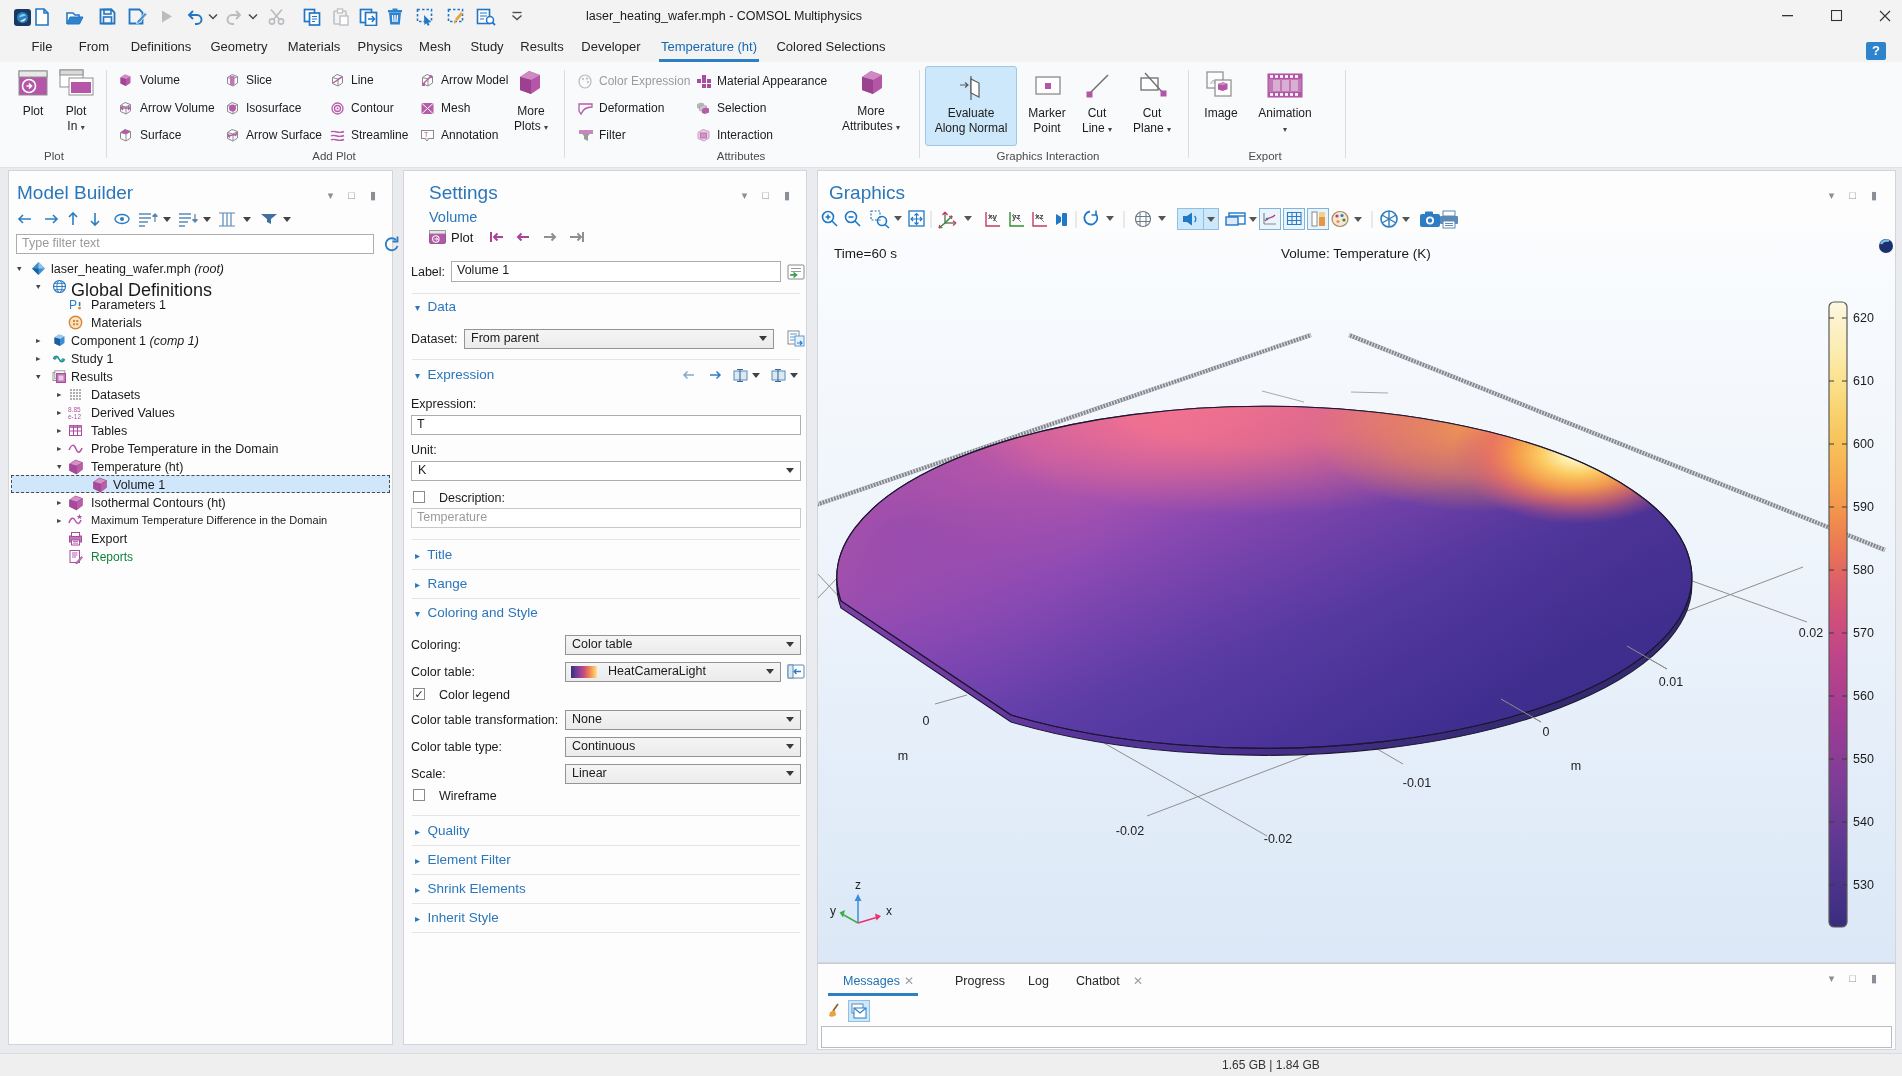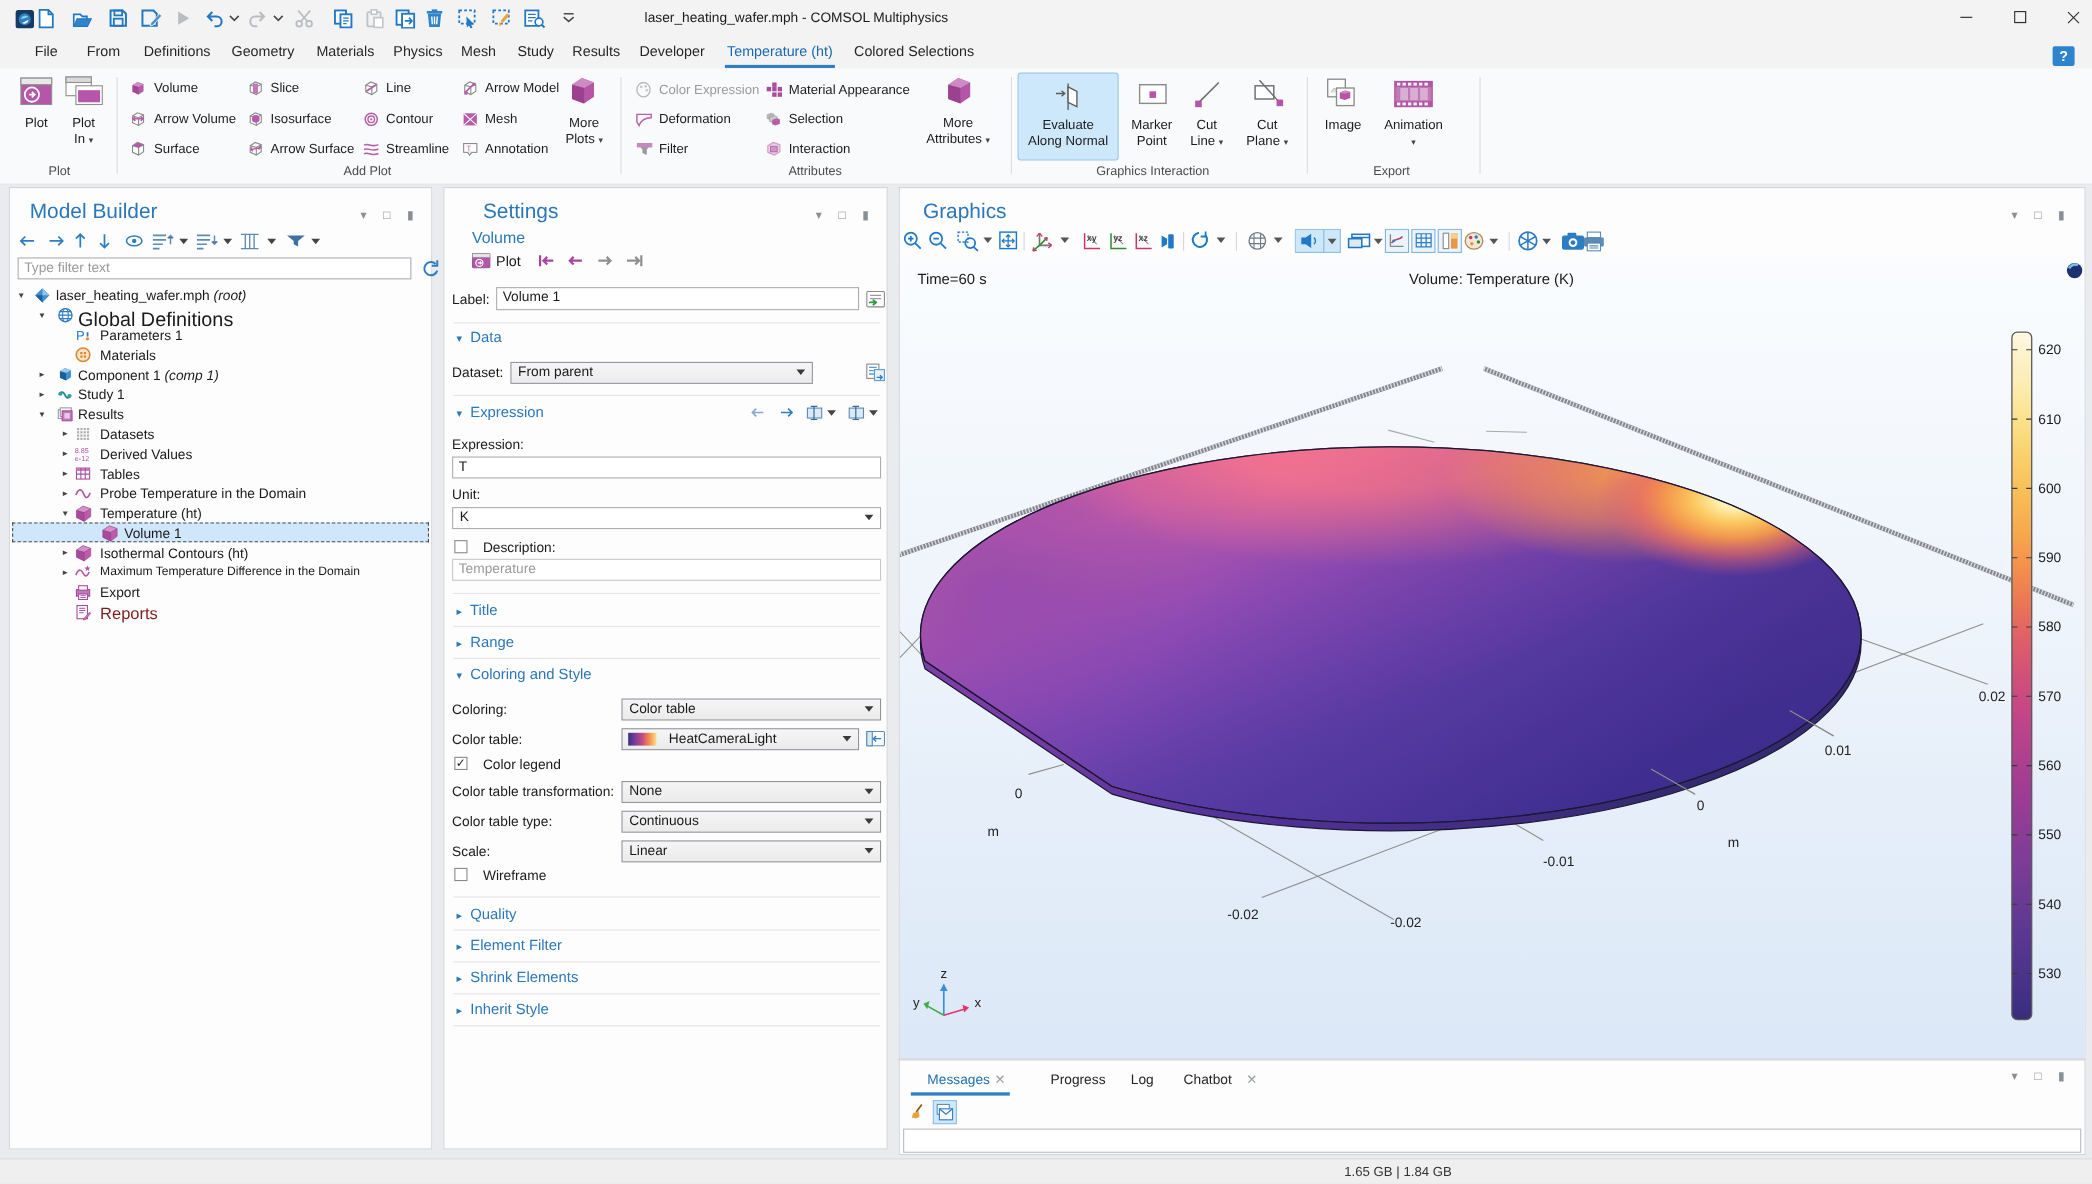--- a/index.html
+++ b/index.html
@@ -19,21 +19,21 @@
 #ritems { position:absolute; left:0; top:-62px; width:1902px; height:168px; }
 .rsep { position:absolute; top:70px; height:88px; width:1px; background:#dcdcde; }
 .rgl { position:absolute; top:150px; transform:translateX(-50%); font-size:11.5px; color:#4b4b4b; white-space:nowrap; }
 .ritem { position:absolute; font-size:12px; color:#1c1c1c; white-space:nowrap; }
 .rlabel2 { position:absolute; transform:translateX(-50%); text-align:center; font-size:12px; color:#1c1c1c; line-height:15px; white-space:pre; }
 .gray { color:#9b9b9b; }
 .car { color:#444; font-size:8px; }
 
 #mainbg { position:absolute; left:0; top:168px; width:1902px; height:885px; background:#e9ebee; }
 .panel { position:absolute; background:#fdfdfe; border:1px solid #d2d5da; }
-.phead { color:#2b77b9; font-size:19px;margin-left:10px; }
+.phead { color:#2b77b9; font-size:19px; }
 .picons { position:absolute; color:#8a8f96; font-size:11px; }
 
 #mb { left:8px; top:170px; width:385px; height:875px; }
 
 #st { left:403px; top:170px; width:404px; height:875px; }
 
 #gx { left:817px; top:170px; width:1079px; height:793px; overflow:hidden; }
 #gxplot { position:absolute; left:0; top:62px; width:1077px; height:729px;
   background:linear-gradient(180deg,#fafcfe 0%, #eef4fb 45%, #e3edf9 75%, #dce8f7 100%); }
 
@@ -553,21 +553,21 @@
           <rect x="3.5" y="1.5" width="8" height="4" fill="#fff" stroke="#a94c9e"></rect>
           <rect x="3.5" y="9" width="8" height="5" fill="#fff" stroke="#a94c9e"></rect>
           <path d="M5 10.5 L10 10.5 M5 12.2 L10 12.2" stroke="#a94c9e" stroke-width=".8"></path>
         </svg></div>
       <div class="abs" style="left:82px;top:361px;font-size:12.5px;color:#1a1a1a;white-space:nowrap">Export</div>
       <div class="abs" style="left:59px;top:378px"><svg width="15" height="15">
           <rect x="2" y="1.5" width="9.5" height="12" fill="#fff" stroke="#a94c9e"></rect>
           <path d="M4 4 L9.5 4 M4 6 L9.5 6 M4 8 L8 8" stroke="#a94c9e" stroke-width=".9"></path>
           <path d="M8 13.5 L13.5 7.5 L14.5 8.5 L9.5 14.5 L7.8 14.8 Z" fill="#c178b6" stroke="#a94c9e" stroke-width=".7"></path>
         </svg></div>
-      <div class="abs" style="left:82px;top:379px;font-size:15px;color:#7f1d1d;white-space:nowrap">Reports</div>
+      <div class="abs" style="left:82px;top:379px;font-size:12px;color:#15803d;white-space:nowrap">Reports</div>
     </div>
 </div>
 
 <div id="st" class="panel">
   <div class="phead" style="position:absolute;left:25px;top:11px">Settings</div>
   <div class="picons" style="right:10px;top:18px;letter-spacing:6px">▾ □ ▮</div>
   <div style="position:absolute;left:25px;top:38px;font-size:14.5px;color:#2b77b9">Volume</div>
 
   <svg class="abs" style="left:25px;top:59px" width="17" height="14">
     <rect x="0.5" y="0.5" width="16" height="13" rx="1.5" fill="#b556a9" stroke="#8f5f8f"></rect>
@@ -591,21 +591,21 @@
   <div class="inp" style="left:47px;top:90px;width:330px;height:21px">Volume 1</div>
   <svg class="abs" style="left:382px;top:91px" width="20" height="20">
     <rect x="2" y="3" width="16" height="14" rx="1" fill="#fff" stroke="#8a8a8a"></rect>
     <path d="M5 6.5 L15 6.5 M5 9.5 L15 9.5 M5 12.5 L11 12.5" stroke="#9a9a9a" stroke-width="1.1"></path>
     <path d="M4 13 L10 13 M7.5 10.5 L10.5 13 L7.5 15.5" stroke="#2f9e44" stroke-width="1.5" fill="none"></path>
   </svg>
 
   <div class="sep" style="top:122px"></div>
   <div class="sech" style="left:11px;top:128px"><span class="chev">▾</span>&nbsp; <b style="font-weight:normal">Data</b></div>
   <div class="lbl" style="left:7px;top:161px">Dataset:</div>
-  <div class="drop" style="left:60px;top:158px;width:275px;height:20px">From parent<div class="dcar" style="top:6px"></div></div>
+  <div class="drop" style="left:60px;top:158px;width:310px;height:20px">From parent<div class="dcar" style="top:6px"></div></div>
   <svg class="abs" style="left:382px;top:158px" width="20" height="20">
     <rect x="2" y="2" width="11" height="13" fill="#fff" stroke="#8a8a8a"></rect>
     <path d="M4 5 L11 5 M4 8 L11 8 M4 11 L9 11" stroke="#5b9bd5" stroke-width="1.2"></path>
     <rect x="9" y="7" width="9" height="10" fill="#e8f1fa" stroke="#5b9bd5"></rect>
     <path d="M11 14 L16 14 M14 12 L16 14 L14 16" stroke="#2d7dc3" stroke-width="1.2" fill="none"></path>
   </svg>
 
   <div class="sep" style="top:188px"></div>
   <div class="sech" style="left:11px;top:196px"><span class="chev">▾</span>&nbsp; Expression</div>
   <svg class="abs" style="left:278px;top:197px" width="120" height="14">

